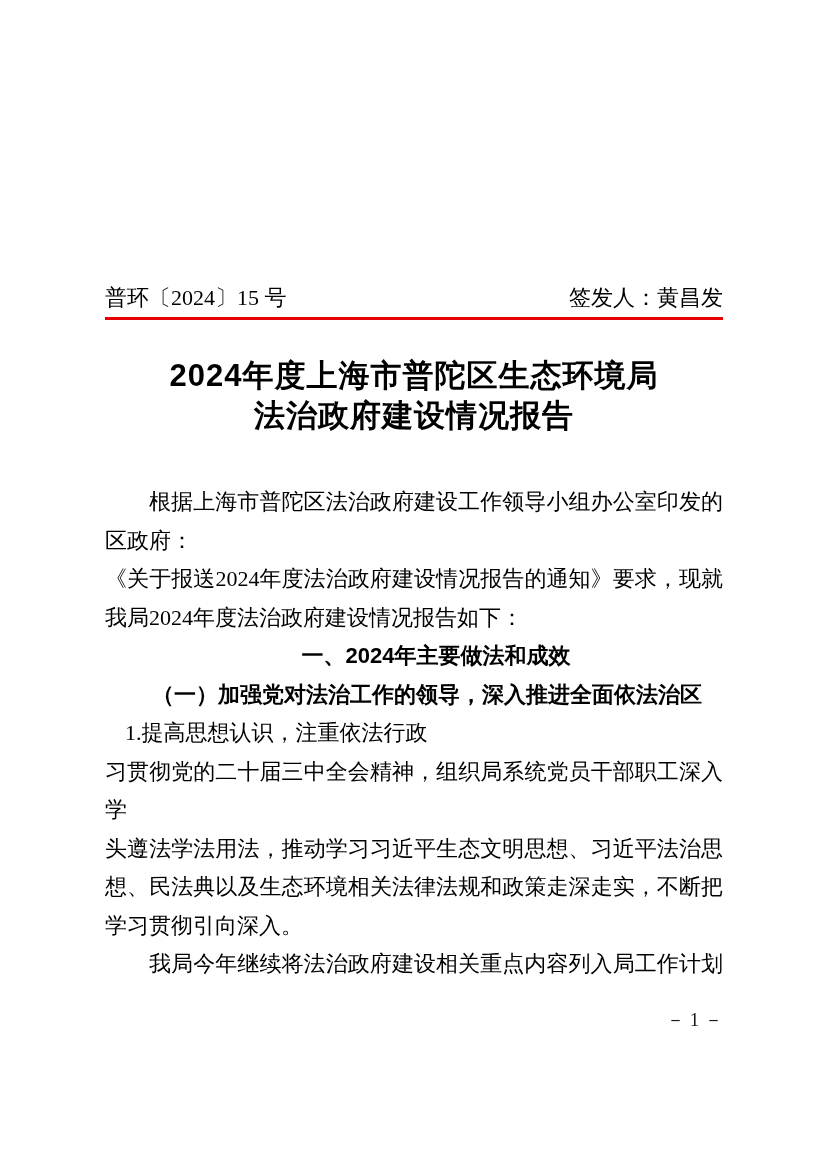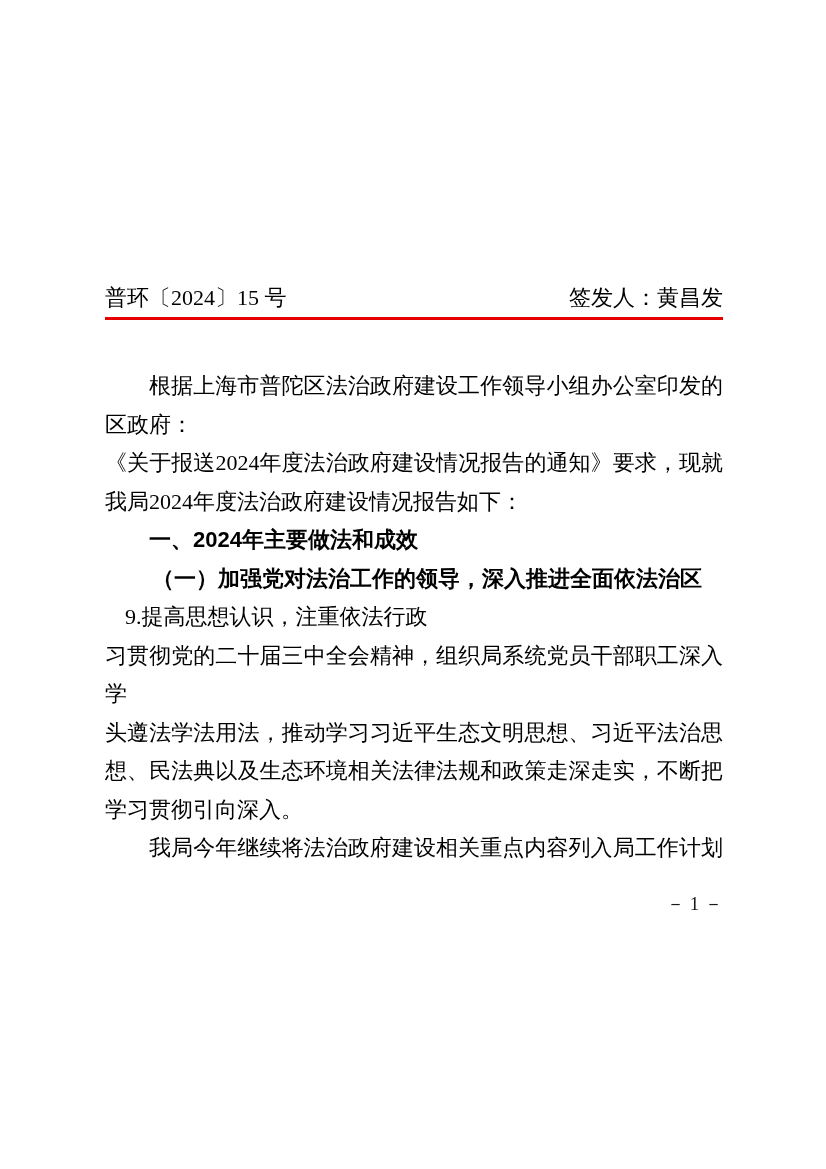--- a/index.html
+++ b/index.html
@@ -43,20 +43,21 @@
   }
   .line { margin:0; padding:0; }
   .indent { text-indent:2em; }
   .fill {
     text-align:justify;
     text-align-last:justify;
   }
   .h1 {
     font-family:"Liberation Sans", sans-serif;
     font-weight:bold;
+    text-align:center;
   }
   .h2 {
     font-weight:bold;
     margin-left:26px;
     text-align:center;
   }
   .h3 {
     margin-left:20px;
   }
   .page-footer {
@@ -72,29 +73,33 @@
 
 <div class="page">
 
   <div class="header-row">
     <span>普环〔2024〕15 号</span>
     <span>签发人：黄昌发</span>
   </div>
 
   <div class="red-rule" style="background: rgb(230, 0, 0);"></div>
 
+  <h1 class="doc-title">
+    <span class="tl">2024年度上海市普陀区生态环境局</span>
+    <span class="tl">法治政府建设情况报告</span>
+  </h1>
 
   <div class="doc-body">
     <p class="line indent fill">根据上海市普陀区法治政府建设工作领导小组办公室印发的</p>
     <p class="line">区政府：</p>
     <p class="line fill">《关于报送2024年度法治政府建设情况报告的通知》要求，现就</p>
     <p class="line">我局2024年度法治政府建设情况报告如下：</p>
     <p class="line indent h1">一、2024年主要做法和成效</p>
     <p class="line h2">（一）加强党对法治工作的领导，深入推进全面依法治区</p>
-    <p class="line h3">9.提高思想认识，注重依法行政</p>
+    <p class="line h3">1.提高思想认识，注重依法行政</p>
     <p class="line fill">习贯彻党的二十届三中全会精神，组织局系统党员干部职工深入学</p>
     <p class="line fill">头遵法学法用法，推动学习习近平生态文明思想、习近平法治思</p>
     <p class="line fill">想、民法典以及生态环境相关法律法规和政策走深走实，不断把</p>
     <p class="line">学习贯彻引向深入。</p>
     <p class="line indent fill">我局今年继续将法治政府建设相关重点内容列入局工作计划</p>
   </div>
 
   <div class="page-footer">
     <span>－ 1 －</span>
   </div>

